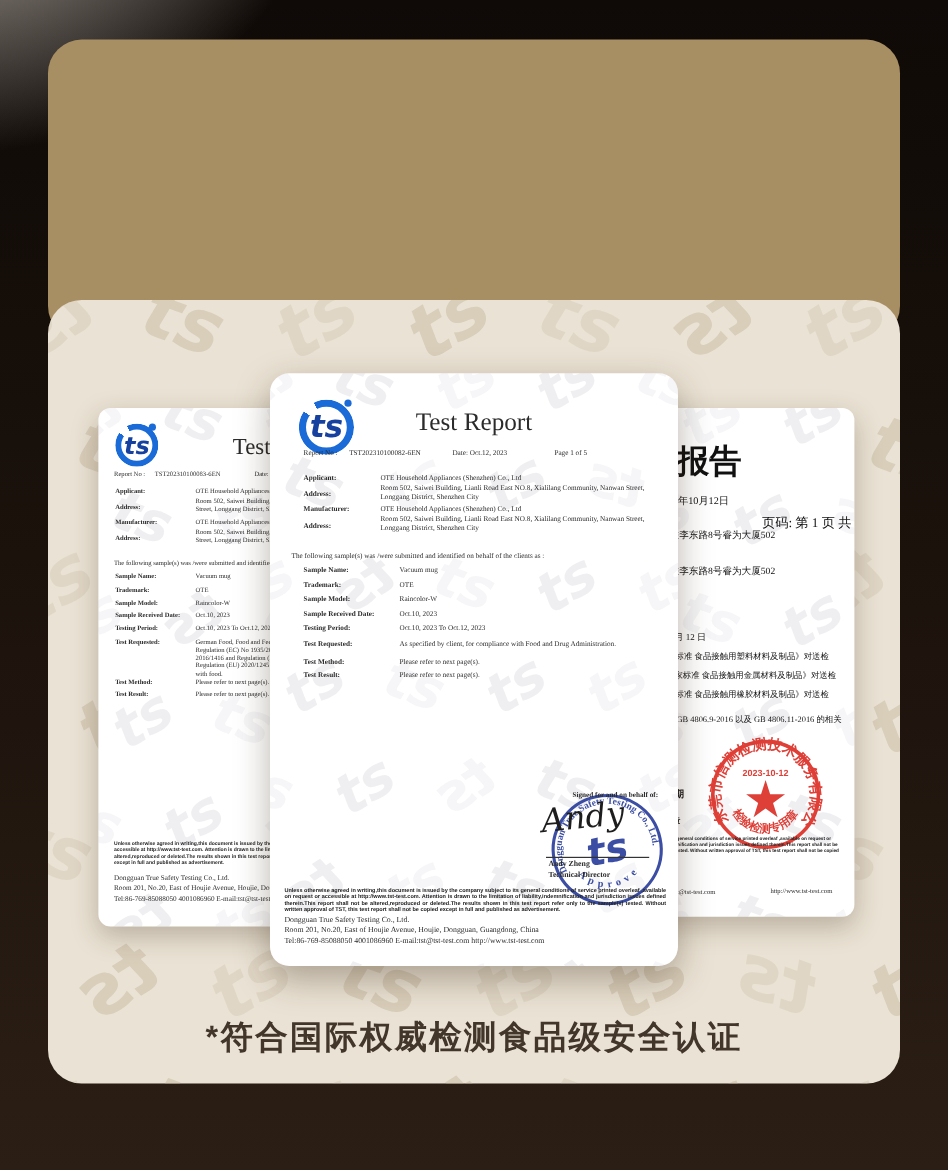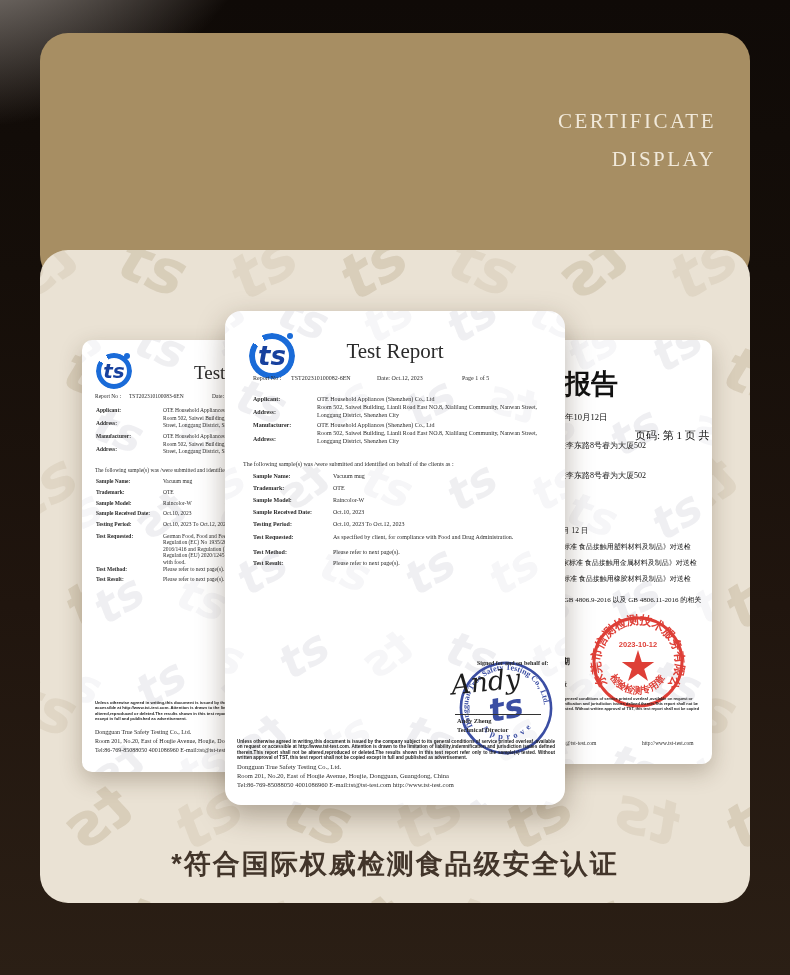--- a/index.html
+++ b/index.html
@@ -35,24 +35,20 @@
   .tst-logo .glyph{font-style:italic;font-weight:800;color:#17419e;font-family:"DejaVu Sans",sans-serif;}
   .stamp{position:absolute;}
 </style>
 </head>
 <body>
 
 <div class="stage">
 
   <div class="panel-tan" style="background: rgb(167, 142, 99);">
     <div class="cn-title">
-    </div>
-    <div class="en-title">
-      <div>CERTIFICATE</div>
-      <div>DISPLAY</div>
     </div>
   </div>
 
   <div class="panel-cream" style="background: rgb(234, 226, 212);">
     <div class="wm-layer" id="wm-panel">
         <span class="wm" style="left: -30px; top: -20px; font-size: 62px; color: rgba(197, 183, 158, 0.5); opacity: 0.55; transform: rotate(-32deg) scaleX(-1);">ts</span>
         <span class="wm" style="left: 80px; top: -20px; font-size: 62px; color: rgba(197, 183, 158, 0.5); opacity: 0.95; transform: rotate(20deg);">ts</span>
         <span class="wm" style="left: 190px; top: -20px; font-size: 62px; color: rgba(197, 183, 158, 0.5); opacity: 0.55; transform: rotate(-32deg);">ts</span>
         <span class="wm" style="left: 300px; top: -20px; font-size: 62px; color: rgba(197, 183, 158, 0.5); opacity: 0.95; transform: rotate(-32deg);">ts</span>
         <span class="wm" style="left: 410px; top: -20px; font-size: 62px; color: rgba(197, 183, 158, 0.5); opacity: 0.55; transform: rotate(20deg);">ts</span>

